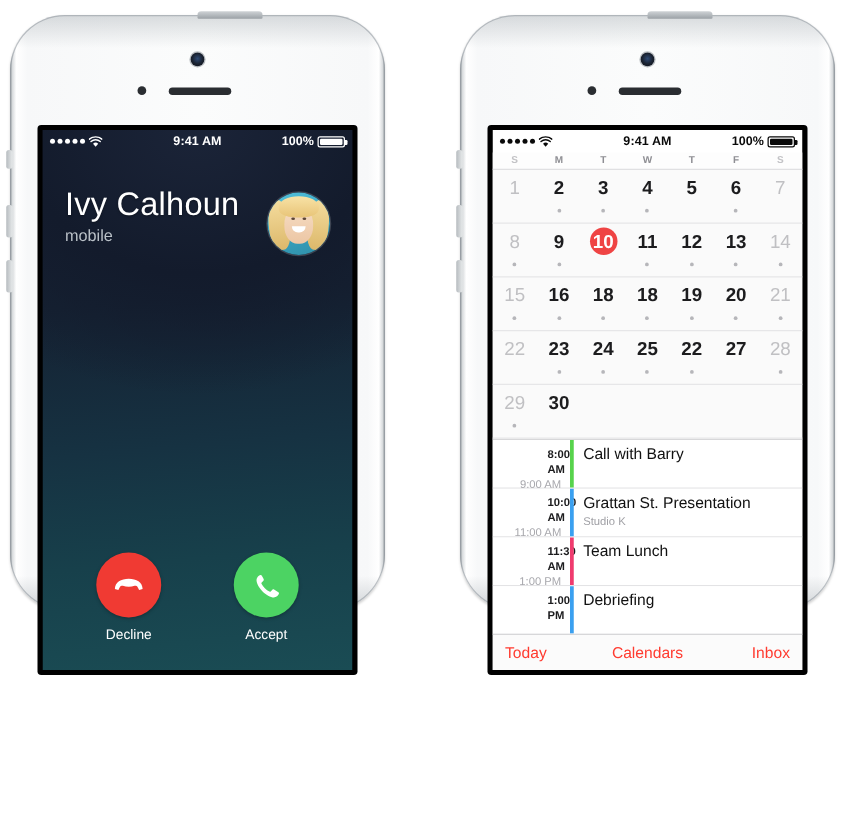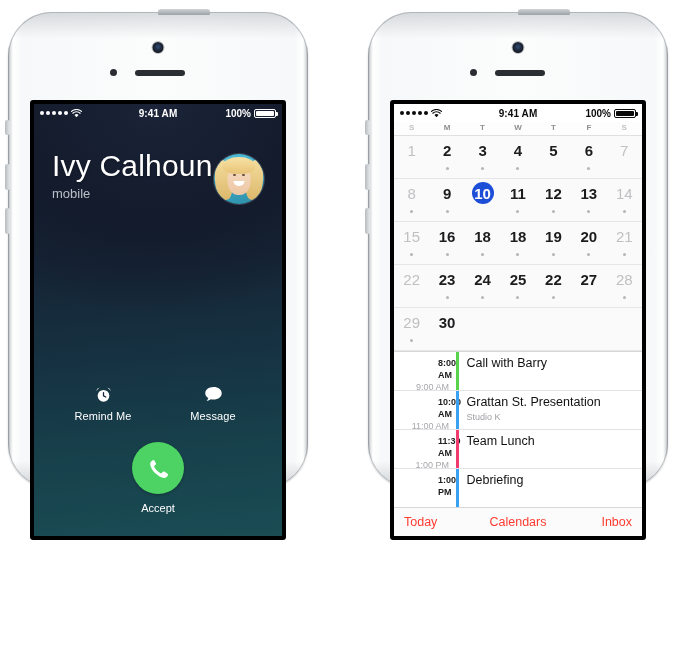--- a/index.html
+++ b/index.html
@@ -189,21 +189,21 @@
     display: flex;
     flex-direction: column;
   }
   .caller-block {
     display: flex;
     align-items: flex-start;
     justify-content: space-between;
     padding: 28px 18px 0 18px;
   }
   .caller-name {
-    font-size: 30px;
+    font-size: 26px;
     font-weight: 300;
     letter-spacing: .2px;
     line-height: 1.05;
     text-shadow: 0 1px 2px rgba(0,0,0,.35);
   }
   .caller-label {
     font-size: 13px;
     font-weight: 300;
     color: #b9c0c7;
     margin-top: 4px;
@@ -411,21 +411,21 @@
     font-size: 15px;
     font-weight: bold;
     color: #1c1c1e;
     line-height: 1;
   }
   .cal-cell.dim .cal-num { color: #c0c0c3; font-weight: normal; }
   .cal-cell.today .cal-num {
     color: #fff;
     width: 22px; height: 22px;
     border-radius: 50%;
-    background: #1d4ed8;
+    background: #ef4444;
     display: flex; align-items: center; justify-content: center;
     margin-top: -4px;
   }
   .evt-dot {
     width: 3px; height: 3px;
     border-radius: 50%;
     background: #b6b6ba;
     margin-top: 9px;
   }
 
@@ -526,43 +526,30 @@
             <div class="face"></div>
             <div class="top-hair"></div>
             <div class="eye eye-l"></div>
             <div class="eye eye-r"></div>
             <div class="smile"></div>
           </div>
         </div>
 
         <div class="call-spacer"></div>
 
-        <div class="secondary-actions">
-          <div class="sec-action">
-            <div class="sec-icon">
-              <svg viewBox="0 0 24 24" width="19" height="19">
-                <circle cx="12" cy="13.6" r="7.4" fill="#fff"></circle>
-                <path d="M5.2 5.2 L2.6 7.6 A6 6 0 0 1 7.2 3.1 Z" fill="#fff"></path>
-                <path d="M18.8 5.2 L21.4 7.6 A6 6 0 0 0 16.8 3.1 Z" fill="#fff"></path>
-                <path d="M12 9.6 L12 13.6 L14.8 15.2" stroke="#16202f" stroke-width="1.6" fill="none" stroke-linecap="round"></path>
+
+        <div class="primary-actions">
+          <div class="prim-action">
+            <div class="circle-btn" style="background:#f03a33">
+              <svg viewBox="0 0 30 16" width="26" height="14">
+                <path d="M2.2 11.8 C2.2 5.4 8 2.2 15 2.2 C22 2.2 27.8 5.4 27.8 11.8 L24.6 12.6 C24.6 12.6 23.6 10.4 23.0 9.5 C22.4 8.6 21.6 8.4 20.4 8.8 C18.8 9.3 16.9 9.6 15 9.6 C13.1 9.6 11.2 9.3 9.6 8.8 C8.4 8.4 7.6 8.6 7.0 9.5 C6.4 10.4 5.4 12.6 5.4 12.6 Z" fill="#fff"></path>
               </svg>
             </div>
-            <div class="sec-label">Remind Me</div>
-          </div>
-          <div class="sec-action">
-            <div class="sec-icon">
-              <svg viewBox="0 0 24 22" width="19" height="18">
-                <path d="M12 2.2 C5.9 2.2 1.6 5.8 1.6 10 c0 2.5 1.5 4.7 3.9 6.1 -0.3 1.4 -1.2 2.6 -2.2 3.5 2.2 -0.2 4 -1 5.3 -2 1.1 0.3 2.2 0.4 3.4 0.4 6.1 0 10.4 -3.6 10.4 -8 S18.1 2.2 12 2.2 Z" fill="#fff"></path>
-              </svg>
-            </div>
-            <div class="sec-label">Message</div>
-          </div>
-        </div>
-
-        <div class="primary-actions">
+            <div class="prim-label">Decline</div>
+          </div>
           <div class="prim-action">
             <div class="circle-btn" style="background:#4cd363">
               <svg viewBox="0 0 24 24" width="23" height="23">
                 <path d="M6.6 3.1 C5.3 3.4 3.6 5.2 3.4 6.6 c-0.4 3.0 2.1 7.3 5.0 10.2 2.9 2.9 7.2 5.4 10.2 5.0 1.4 -0.2 3.2 -1.9 3.5 -3.2 0.1 -0.5 -0.1 -0.8 -0.5 -1.1 l-3.6 -2.3 c-0.5 -0.3 -1.0 -0.2 -1.4 0.2 l-1.4 1.4 c-0.3 0.3 -0.7 0.4 -1.1 0.2 -1.3 -0.7 -2.6 -1.6 -3.8 -2.8 -1.2 -1.2 -2.1 -2.5 -2.8 -3.8 -0.2 -0.4 -0.1 -0.8 0.2 -1.1 l1.4 -1.4 c0.4 -0.4 0.5 -0.9 0.2 -1.4 L7.7 3.6 C7.4 3.2 7.1 3.0 6.6 3.1 Z" fill="#fff"></path>
               </svg>
             </div>
             <div class="prim-label">Accept</div>
           </div>
         </div>
 

